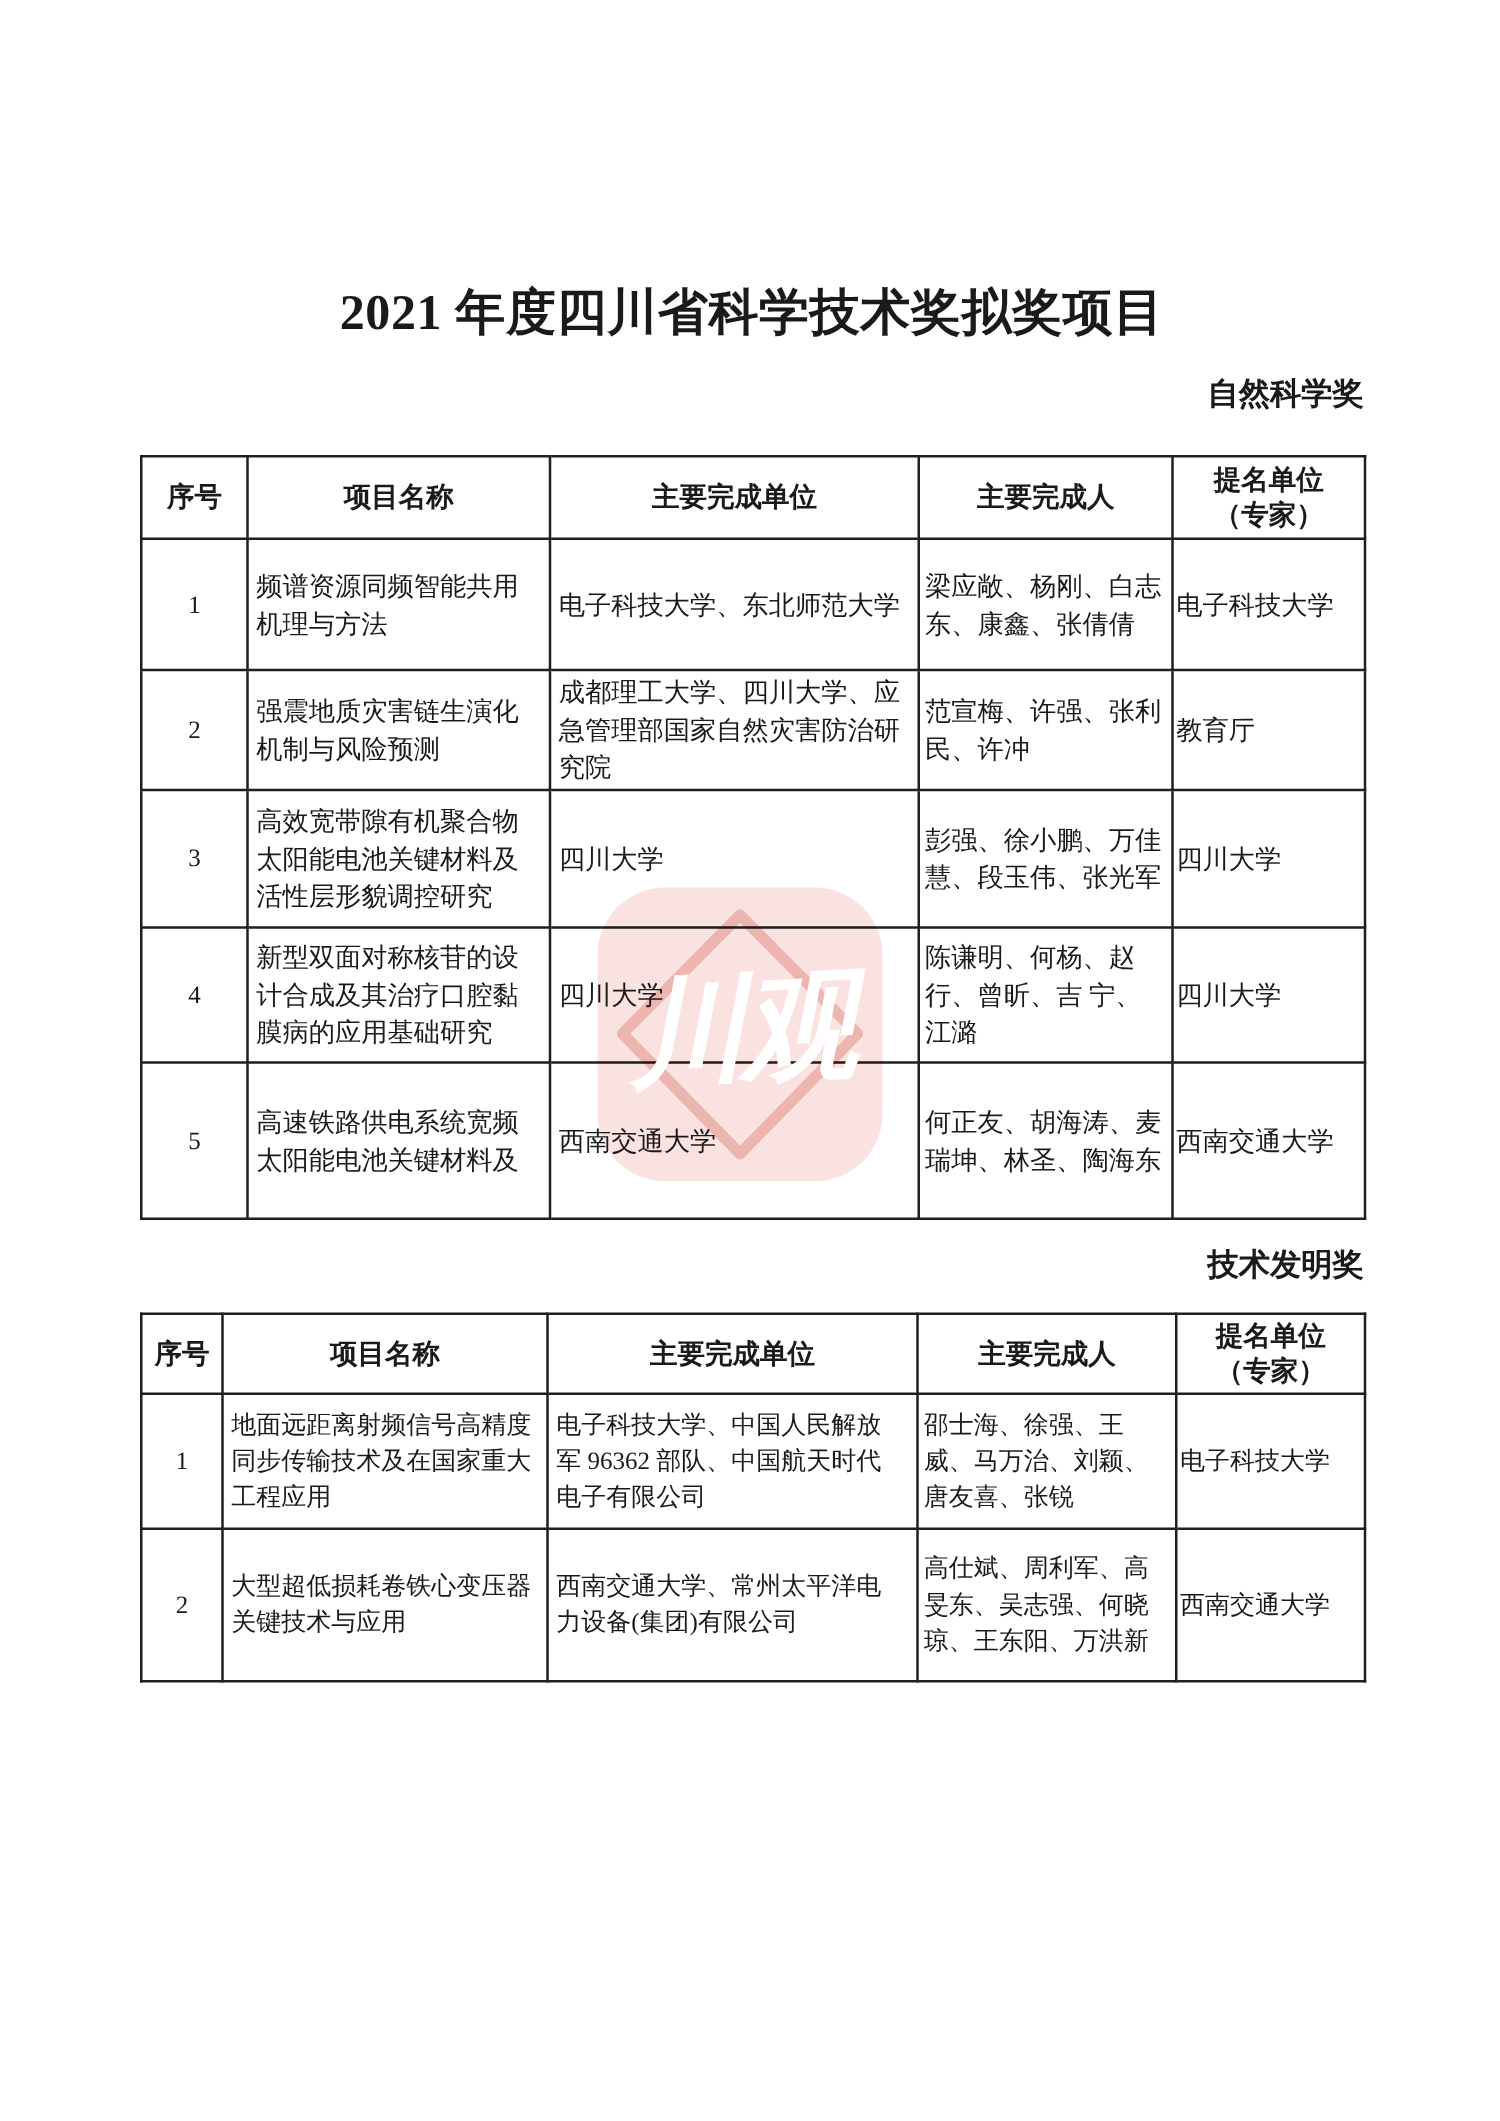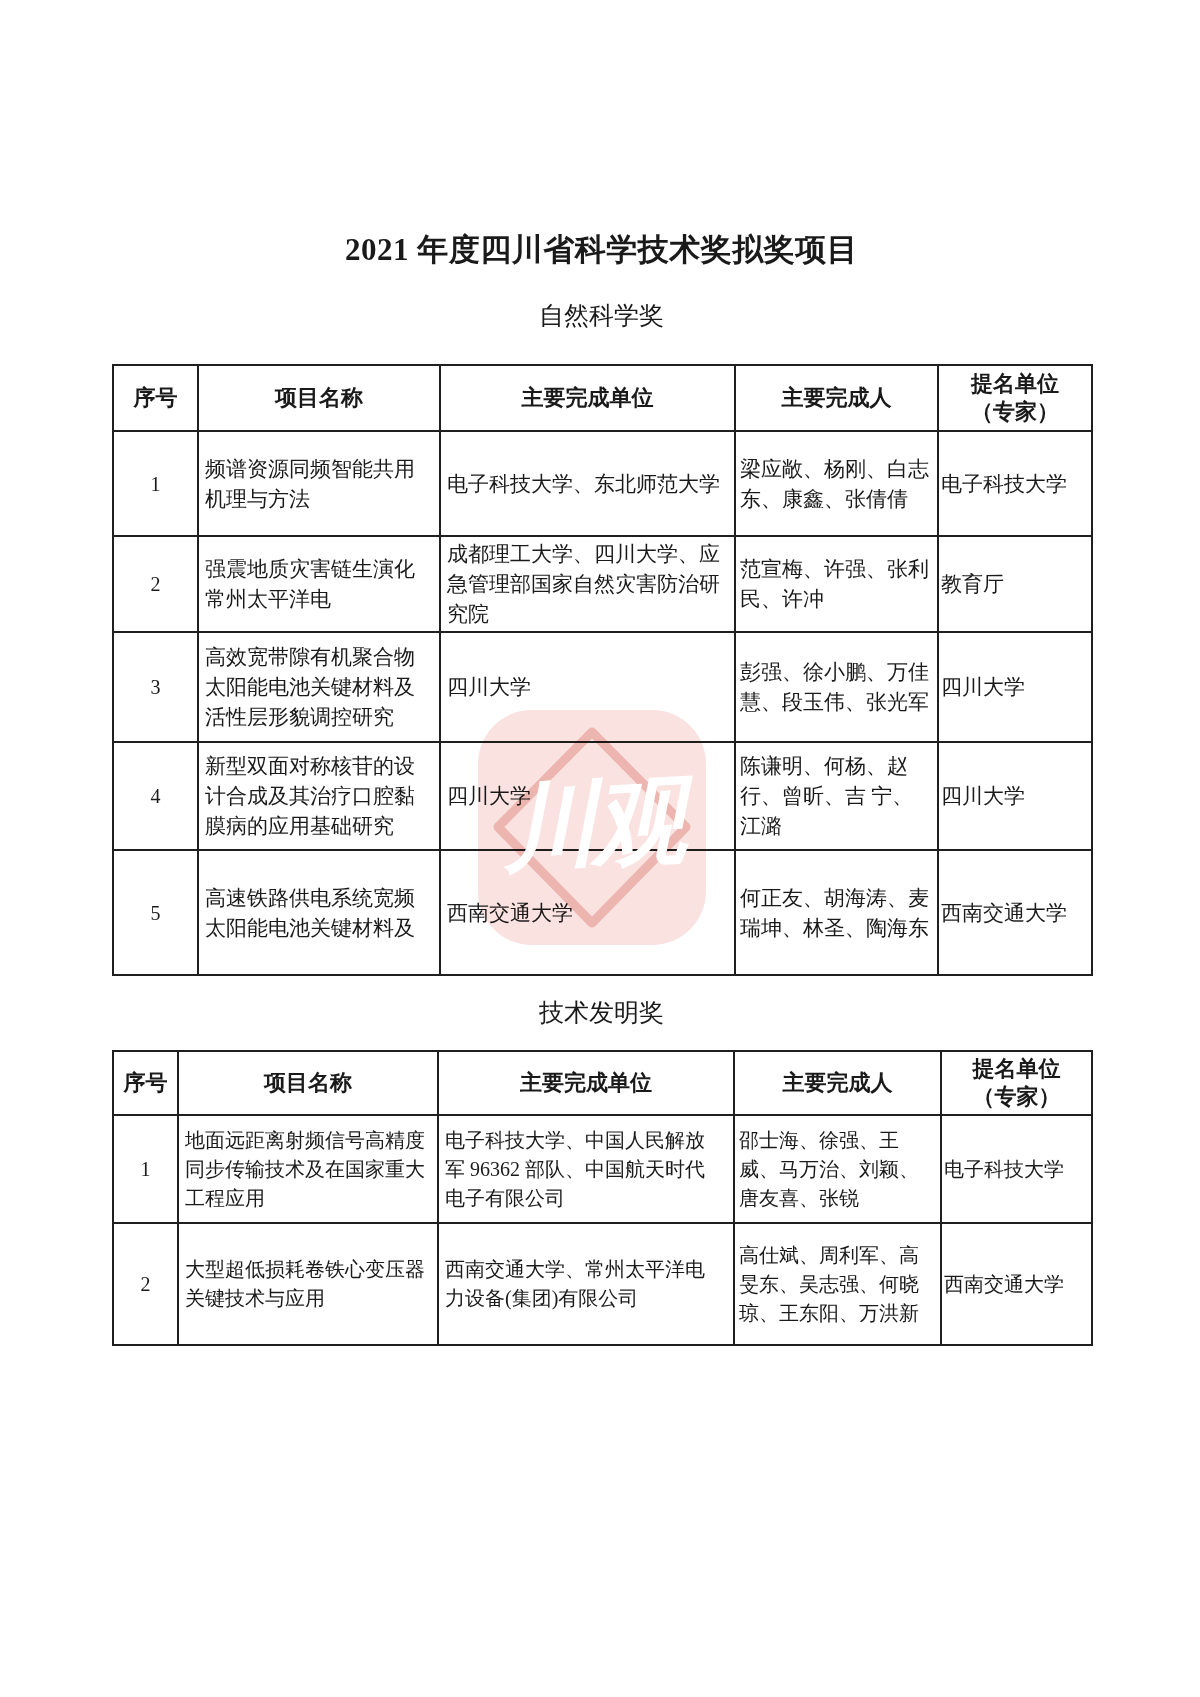--- a/index.html
+++ b/index.html
@@ -6,23 +6,23 @@
   body {
     width:1200px; height:1697px;
     background:#ffffff;
     font-family:"Liberation Serif","DejaVu Serif",serif;
     color:#1a1a1a;
     position:relative;
     overflow:hidden;
   }
   .doc { padding-top:232px; margin-left:112px; width:979px; }
 
-  .title   { font-size:31px; font-weight:bold; text-align:center; margin:0; line-height:36px; letter-spacing:0.5px; }
+  .title   { font-size:40px; font-weight:bold; text-align:center; margin:0; line-height:36px; letter-spacing:0.5px; }
   .level   { font-size:30px; font-weight:bold; text-align:center; margin:45px 0 0 0; line-height:34px; }
-  .section { font-size:25px; font-weight:normal; text-align:center; margin:33px 0 0 0; line-height:29px; }
+  .section { font-size:25px; font-weight:bold; text-align:right; margin:33px 0 0 0; line-height:29px; }
   .section.second { margin-top:22px; }
 
   table { border-collapse:collapse; table-layout:fixed; width:979px; margin-top:34px; }
   table.t2 { margin-top:23px; }
   th, td { border:2px solid #1f1f1f; vertical-align:middle; white-space:pre-line; overflow:hidden; }
   th { font-size:22px; font-weight:bold; text-align:center; line-height:28px; padding:2px; }
   td { font-size:21px; line-height:30px; padding:2px 6px; text-align:left; }
   .t2 td { font-size:20px; line-height:29px;border-radius:20px; }
   td.serial { text-align:center; font-size:20px; padding:0; }
   td.people { padding:2px 4px; }
@@ -89,21 +89,21 @@
       <td>频谱资源同频智能共用
 机理与方法</td>
       <td>电子科技大学、东北师范大学</td>
       <td class="people">梁应敞、杨刚、白志
 东、康鑫、张倩倩</td>
       <td class="nominator">电子科技大学</td>
     </tr>
     <tr class="r2">
       <td class="serial">2</td>
       <td>强震地质灾害链生演化
-常州太平洋电</td>
+机制与风险预测</td>
       <td>成都理工大学、四川大学、应
 急管理部国家自然灾害防治研
 究院</td>
       <td class="people">范宣梅、许强、张利
 民、许冲</td>
       <td class="nominator">教育厅</td>
     </tr>
     <tr class="r3">
       <td class="serial">3</td>
       <td>高效宽带隙有机聚合物

